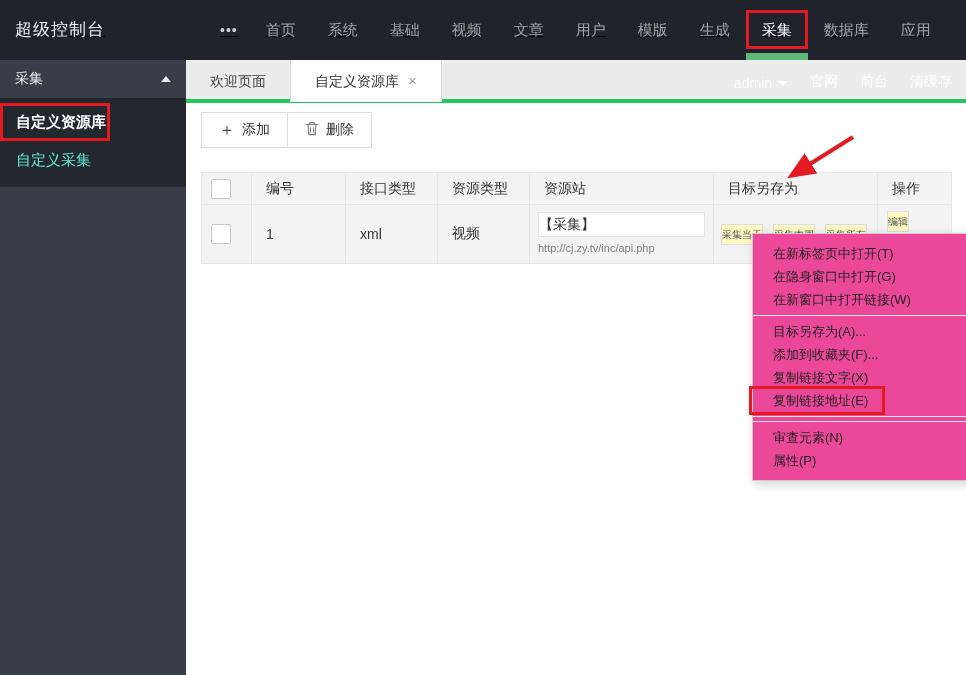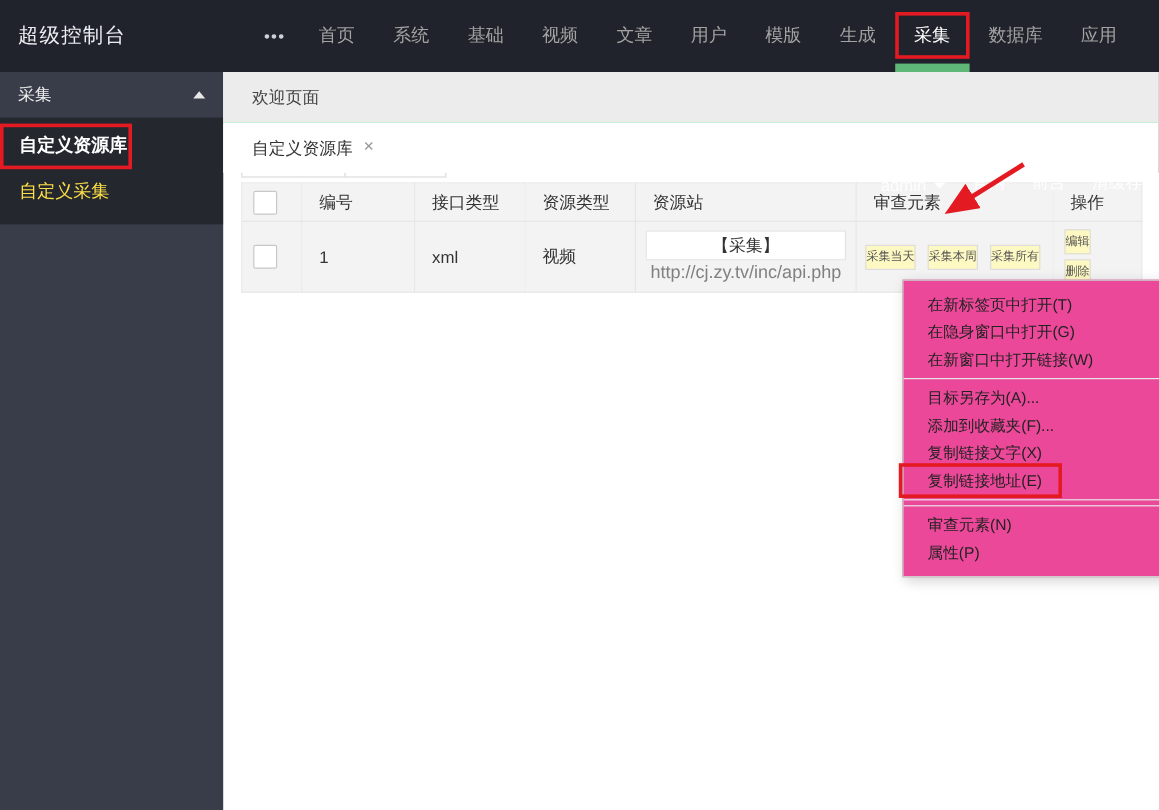--- a/index.html
+++ b/index.html
@@ -2,21 +2,21 @@
 <html><head>
 <meta charset="utf-8">
 <style>
   * { margin:0; padding:0; box-sizing:content-box; }
   html,body { width:966px; height:675px; }
   .page { position:relative; width:966px; height:675px; overflow:hidden; background:#fff;
           font-family:"Liberation Sans","DejaVu Sans",sans-serif; }
 
   
   .header { position:absolute; left:0; top:0; width:966px; height:60px; background:#20232b;
-            display:flex; align-items:stretch; z-index:10; }
+            display:flex; align-items:stretch; z-index:10;text-decoration:underline; }
   .logo { width:186px; padding-left:15px; line-height:60px; color:#eceef2; font-size:17px;
           box-sizing:border-box; letter-spacing:1px; white-space:nowrap; }
   .dots { margin-left:34px; line-height:60px; color:#cdd0d6; font-size:14px; letter-spacing:1px;
           cursor:pointer; }
   .nav { display:flex; margin-left:28px; gap:32px; }
   .nav-item { position:relative; line-height:60px; font-size:15px; color:#a3a3a3; cursor:pointer;
               white-space:nowrap; }
   .nav-item.active { color:#fff; }
   .nav-green-bar { position:absolute; left:-16px; right:-16px; bottom:0; height:7px; background:#5FB878; }
 
@@ -26,27 +26,27 @@
   .nav-red-frame { left:-16px; right:-16px; top:10px; bottom:11px; }
 
   
   .sidebar { position:absolute; left:0; top:60px; width:186px; bottom:0; background:#393D49; z-index:5; }
   .side-group-title { height:38px; padding:0 15px; color:#f0f0f0; font-size:14px; display:flex;
                       justify-content:space-between; align-items:center; cursor:pointer; }
   .tri-up { width:0; height:0; border-left:5px solid transparent; border-right:5px solid transparent;
             border-bottom:6px solid #e8e8e8; }
   .side-sub { background:rgba(0,0,0,.35); padding:5px 0 8px; }
   .side-item { position:relative; height:38px; line-height:38px; padding-left:16px; font-size:15px;
-               color:#fde047; cursor:pointer; white-space:nowrap; }
+               color:#5eead4; cursor:pointer; white-space:nowrap; }
   .side-item.active { color:#fff; font-weight:bold; }
   .side-red-frame { left:0; top:0; width:110px; height:38px; }
 
   
   .tabbar { position:absolute; left:186px; top:60px; right:0; height:43px; background:#ececec;
-            border-bottom:1px solid #22c55e; display:flex; box-sizing:border-box; z-index:6;flex-direction:column; }
+            border-bottom:4px solid #22c55e; display:flex; box-sizing:border-box; z-index:6; }
   .tab { height:42px; line-height:42px; padding:0 24px; font-size:14px; color:#444;
          border-right:1px solid #d9d9d9; cursor:pointer; white-space:nowrap; }
   .tab.active { background:#fff; color:#333; display:flex; align-items:center; gap:9px; }
   .tab-close { color:#9a9a9a; font-size:15px; cursor:pointer; }
   .userbar { margin-left:auto; display:flex; align-items:flex-end; padding:0 14px 8px 0; gap:22px;
              color:rgba(255,255,255,.92); font-size:14px; }
   .user-name { display:flex; align-items:center; gap:6px; cursor:pointer; }
   .caret-down { width:0; height:0; border-left:5px solid transparent; border-right:5px solid transparent;
                 border-top:5px solid rgba(255,255,255,.92); }
   .user-link { cursor:pointer; }
@@ -55,32 +55,32 @@
   .content { position:absolute; left:186px; top:103px; right:0; bottom:0; background:#fff;
              padding:9px 15px 0 15px; box-sizing:border-box; z-index:4; }
   .btn-group { display:flex; }
   .btn { display:flex; align-items:center; gap:7px; height:36px; padding:0 17px; background:#fff;
          border:1px solid #dcdcdc; font-size:14px; color:#333; cursor:pointer; box-sizing:border-box;
          white-space:nowrap; }
   .btn + .btn { margin-left:-1px; }
   .plus { font-size:16px; color:#444; line-height:1; }
   .trash-icon { display:inline-block; }
 
-  .grid { margin-top:4px; border-collapse:collapse; width:100%; table-layout:fixed; }
+  .grid { margin-top:24px; border-collapse:collapse; width:100%; table-layout:fixed; }
   .grid th, .grid td { border:1px solid #e6e6e6; background:#f3f3f3; font-weight:normal;
                        text-align:left; font-size:14px; color:#333; overflow:hidden; }
   .grid th { height:31px; padding:0 0 0 14px; }
   .grid td { height:52px; padding:2px 0 2px 14px; vertical-align:middle; }
   .cell-check { padding-left:9px !important; }
   .checkbox { width:18px; height:18px; background:#fff; border:1px solid #c8c8c8; border-radius:2px;
               cursor:pointer; }
   .cell-site { padding:3px 8px 3px 8px !important; }
   .site-input { background:#fff; border:1px solid #e3e3e3; height:23px; line-height:23px;
-                text-align:center; font-size:14px; color:#333; margin:1px 0 2px; cursor:text; }
-  .site-url { text-align:center; color:#808080; font-size:15px; line-height:18px; }
+                text-align:left; font-size:14px; color:#333; margin:1px 0 2px; cursor:text; }
+  .site-url { text-align:left; color:#808080; font-size:11px; line-height:18px; }
   .cell-options { padding:2px 2px 2px 4px !important; }
   .chip { display:inline-block; border:1px solid #ddd; background:#fef9c3; padding:1px 0; margin:2px 3px;
           font-size:10px; color:#555; cursor:pointer; line-height:17px; white-space:nowrap; }
   .cell-actions { padding:2px 2px 2px 6px !important; }
   .action-line { line-height:1; }
 
   
   .ctx-menu { position:absolute; left:752px; top:233px; width:230px; background:#ec4899;
               border:1px solid #ccc; box-shadow:2px 3px 10px rgba(0,0,0,.18); padding:8px 0;
               z-index:50; box-sizing:border-box; }
@@ -178,21 +178,21 @@
       </colgroup>
       <thead>
         <tr>
           <th class="cell-check">
               <div class="checkbox"></div>
             </th>
           <th>编号</th>
           <th>接口类型</th>
           <th>资源类型</th>
           <th>资源站</th>
-          <th>审查元素</th>
+          <th>目标另存为</th>
           <th>操作</th>
         </tr>
       </thead>
       <tbody>
         <tr>
           <td class="cell-check">
               <div class="checkbox"></div>
             </td>
           <td>1</td>
           <td>xml</td>

